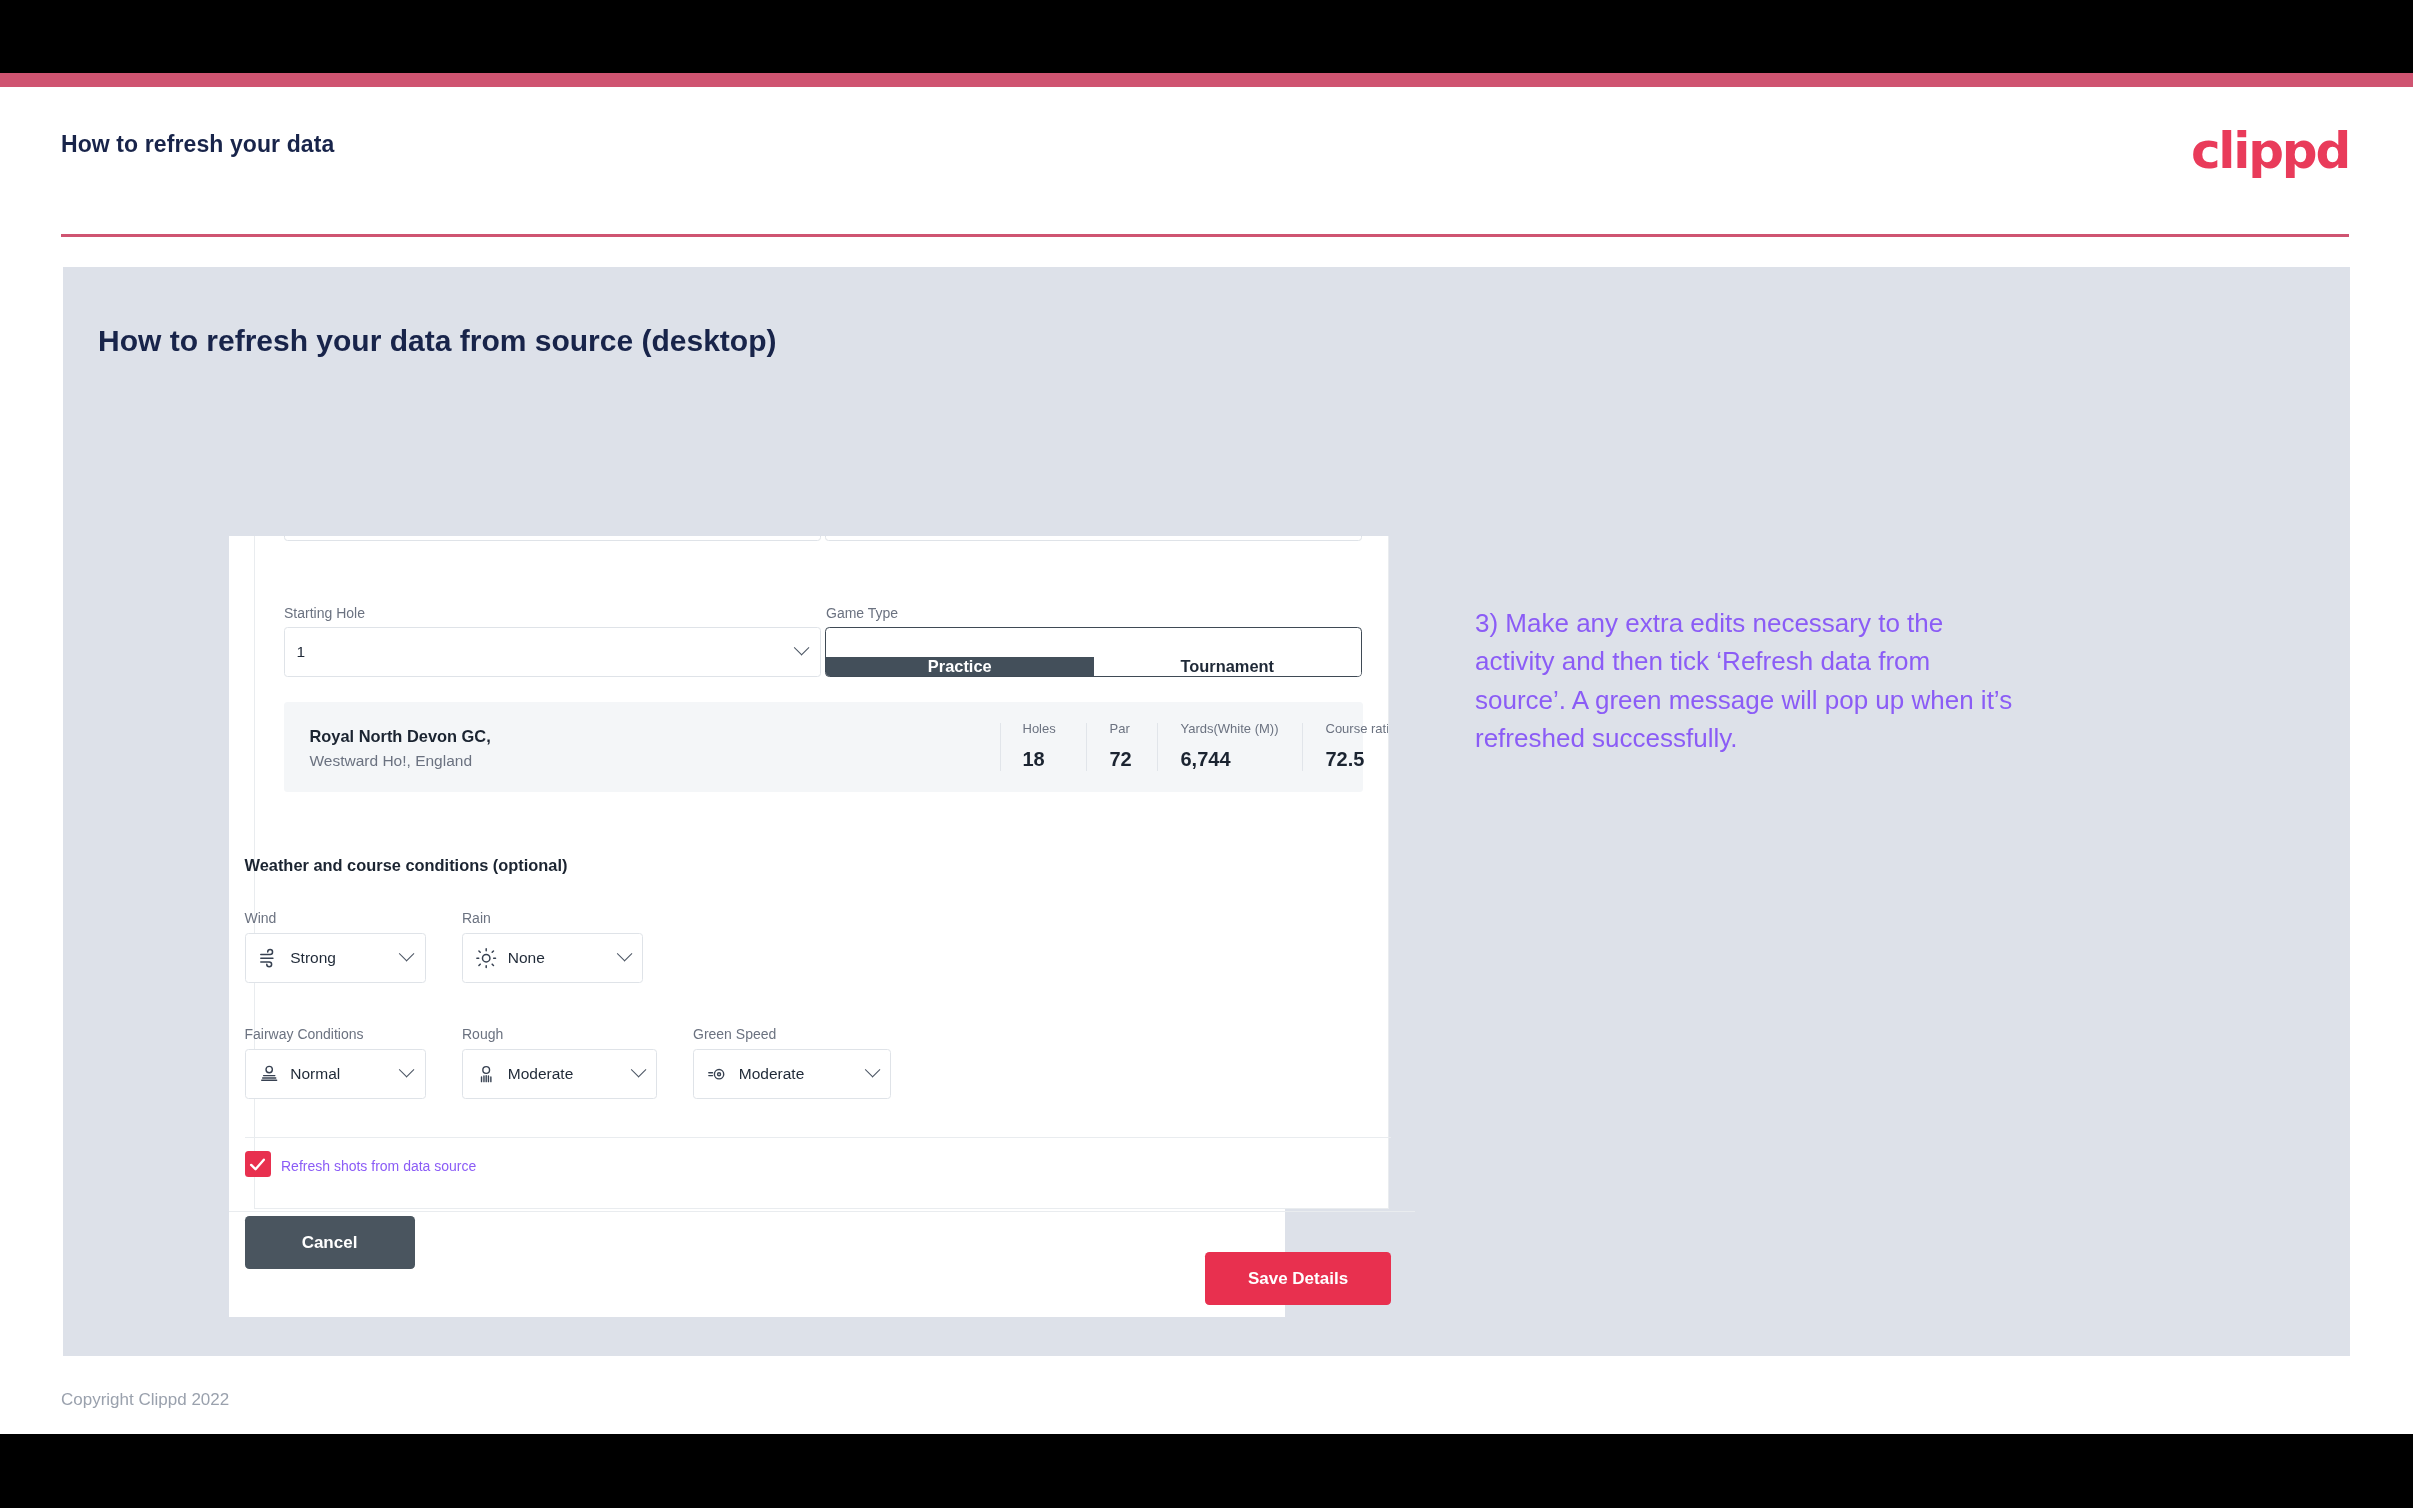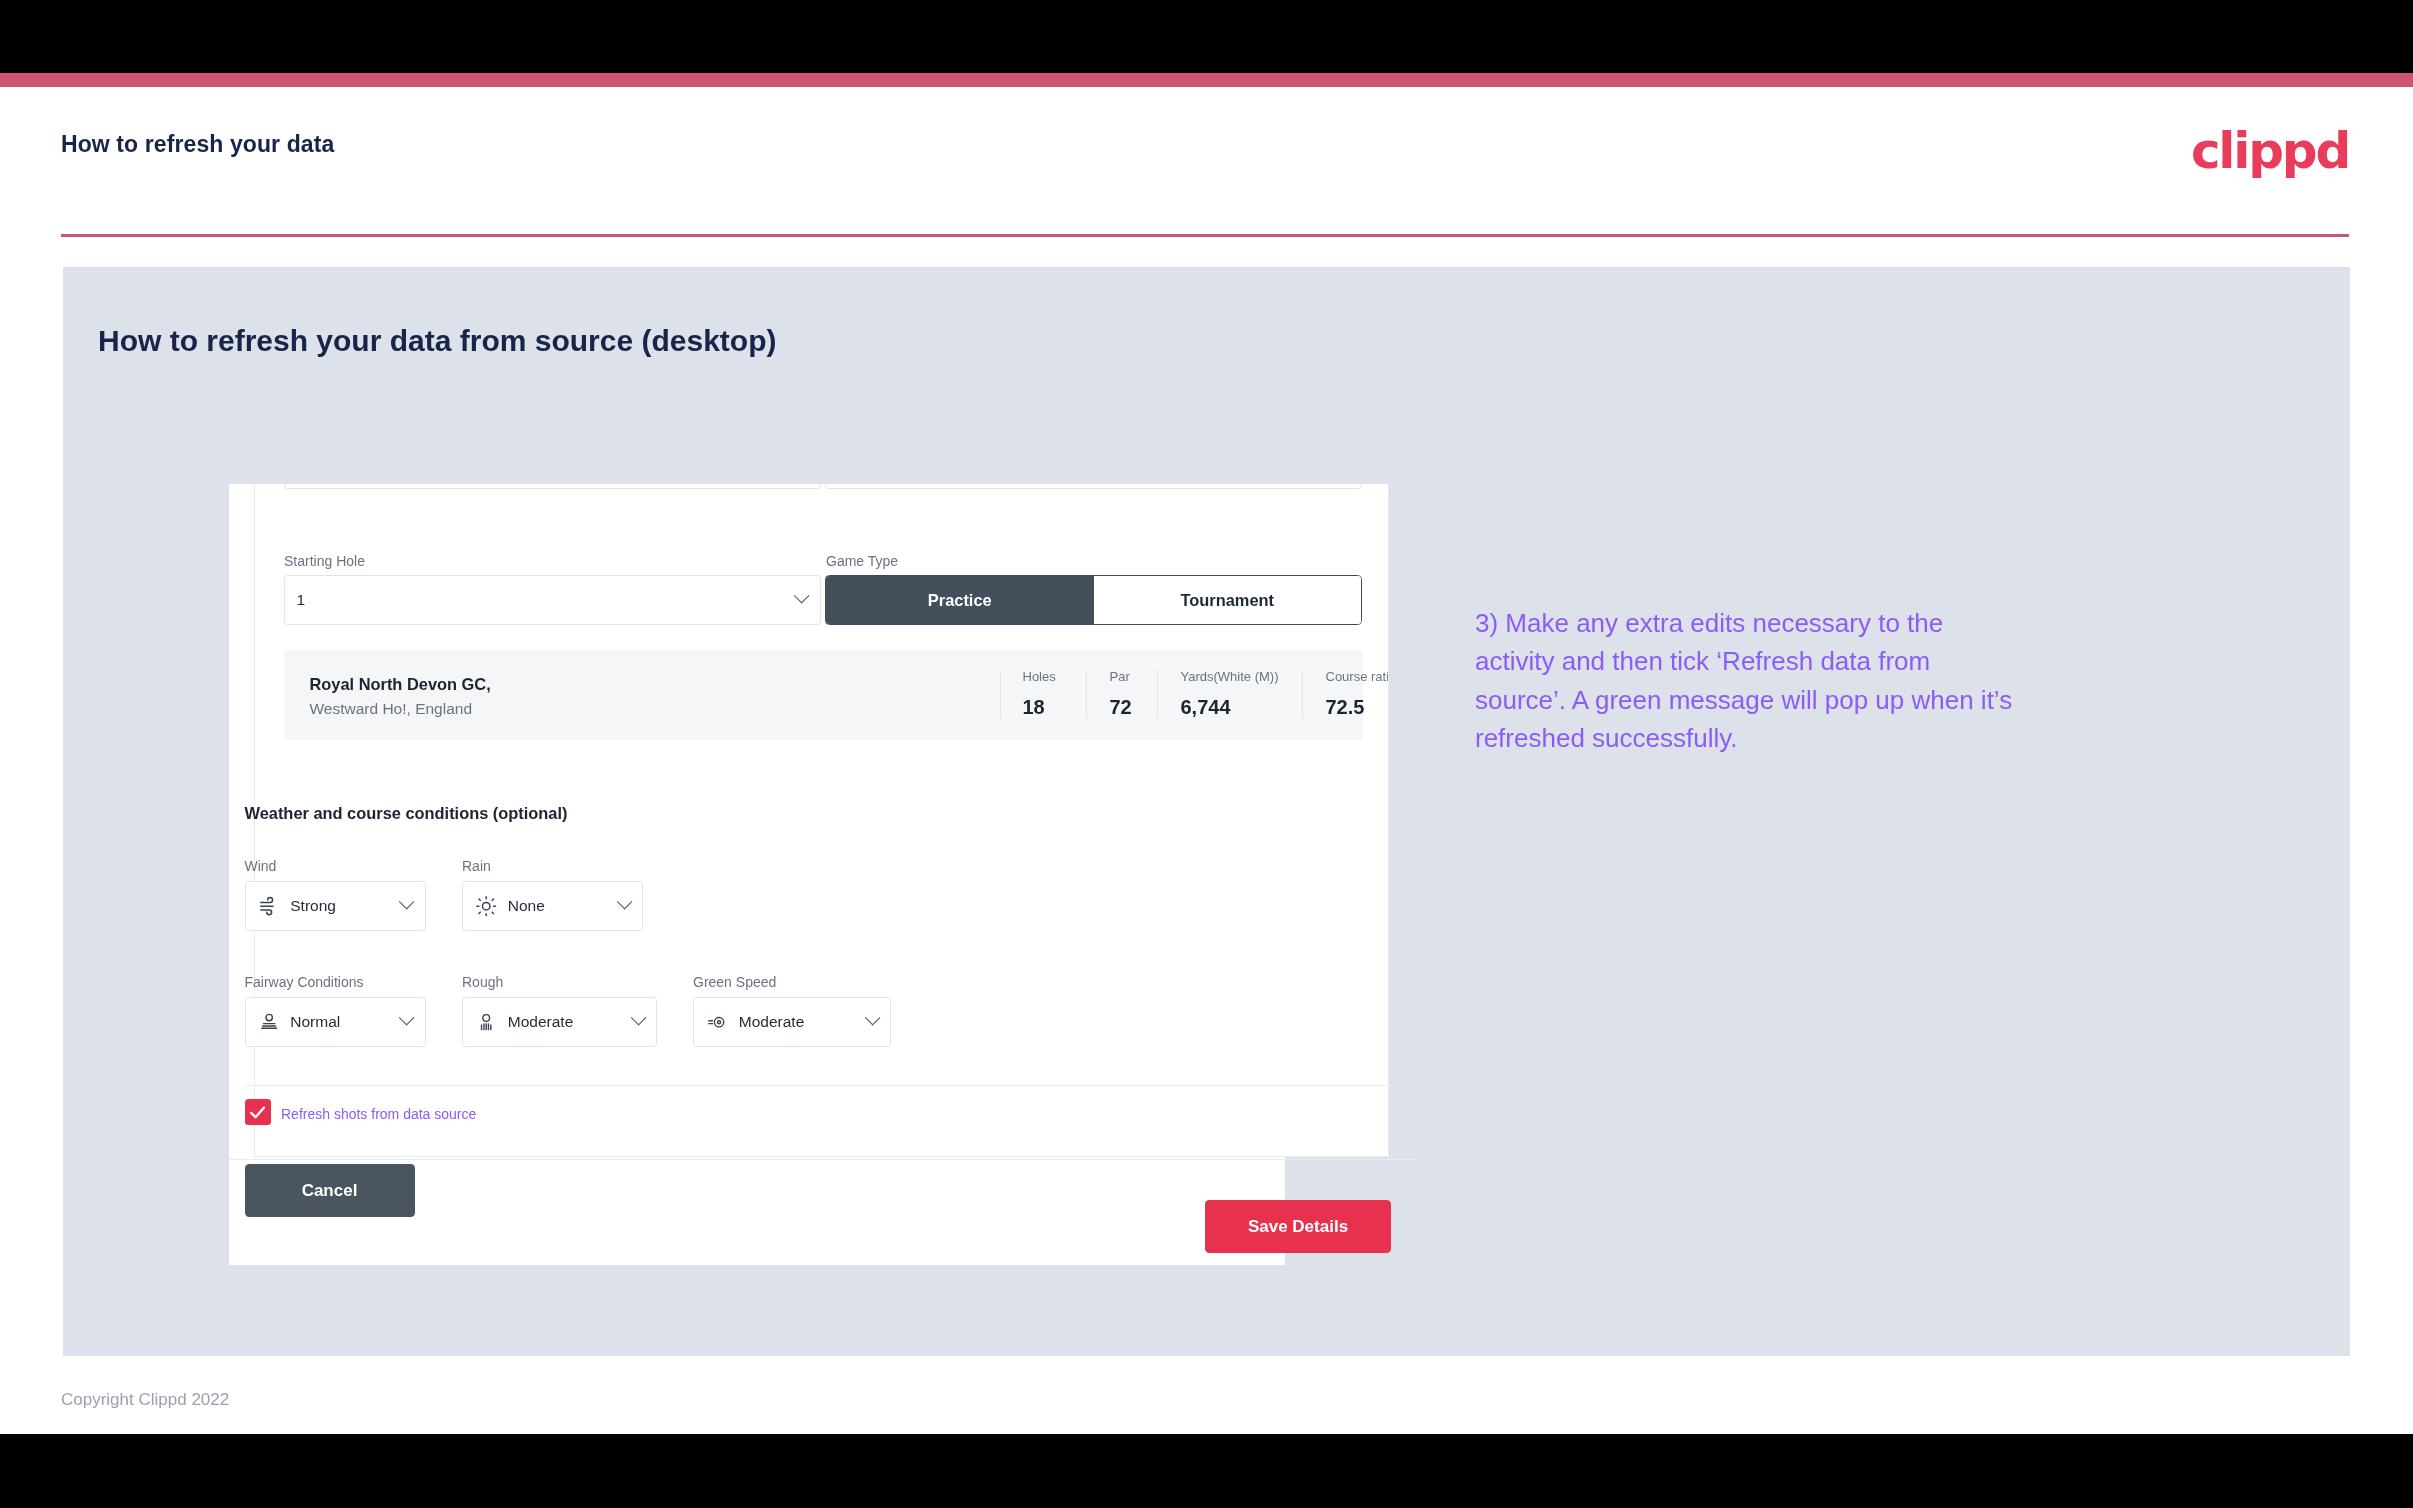--- a/index.html
+++ b/index.html
@@ -47,21 +47,21 @@
   }
 
   
   .instruction {
     position:absolute; left:1475px; top:604px; width:552px;
     font-size:26px; line-height:1.48; color:#8b5cf6; font-weight:500;
   }
 
   
   .app-card {
-    position:absolute; left:229px; top:484px; width:1056px; height:781px;
+    position:absolute; left:229px; top:536px; width:1056px; height:781px;
     background:#ffffff;
   }
   .scroll-area {
     position:absolute; left:25px; top:0px; width:1135px; height:673px;
     background:#ffffff;
     border-left:0.9px solid #e9ecef;
     border-right:0.9px solid #e9ecef;
     border-bottom:0.9px solid #e9ecef;
     overflow:hidden;
   }
@@ -163,21 +163,21 @@
       <div class="clipped-input a"></div>
       <div class="clipped-input b"></div>
 
       <div class="fld-label" style="left:29px; top:69px;">Starting Hole</div>
       <div class="select-box" style="left:28.5px; top:91px; width:537px; height:50px;">
         <span class="select-val">1</span>
         <span class="chev"></span>
       </div>
 
       <div class="fld-label" style="left:571px; top:69px;">Game Type</div>
-      <div class="toggle" style="left:570px; top:91px; width:537px; height:50px;">
+      <div class="toggle" style="left:570px; top:91px; width:537px; height:50px;align-items:flex-end;">
         <div class="toggle-seg active">Practice</div>
         <div class="toggle-seg inactive">Tournament</div>
       </div>
 
       <div class="course-card" style="left:28.5px; top:166px; width:1079px; height:90px;">
         <div class="course-name">Royal North Devon GC,</div>
         <div class="course-loc">Westward Ho!, England</div>
 
         <div class="stat-div" style="left:716px;"></div>
         <div class="stat" style="left:739px;">

